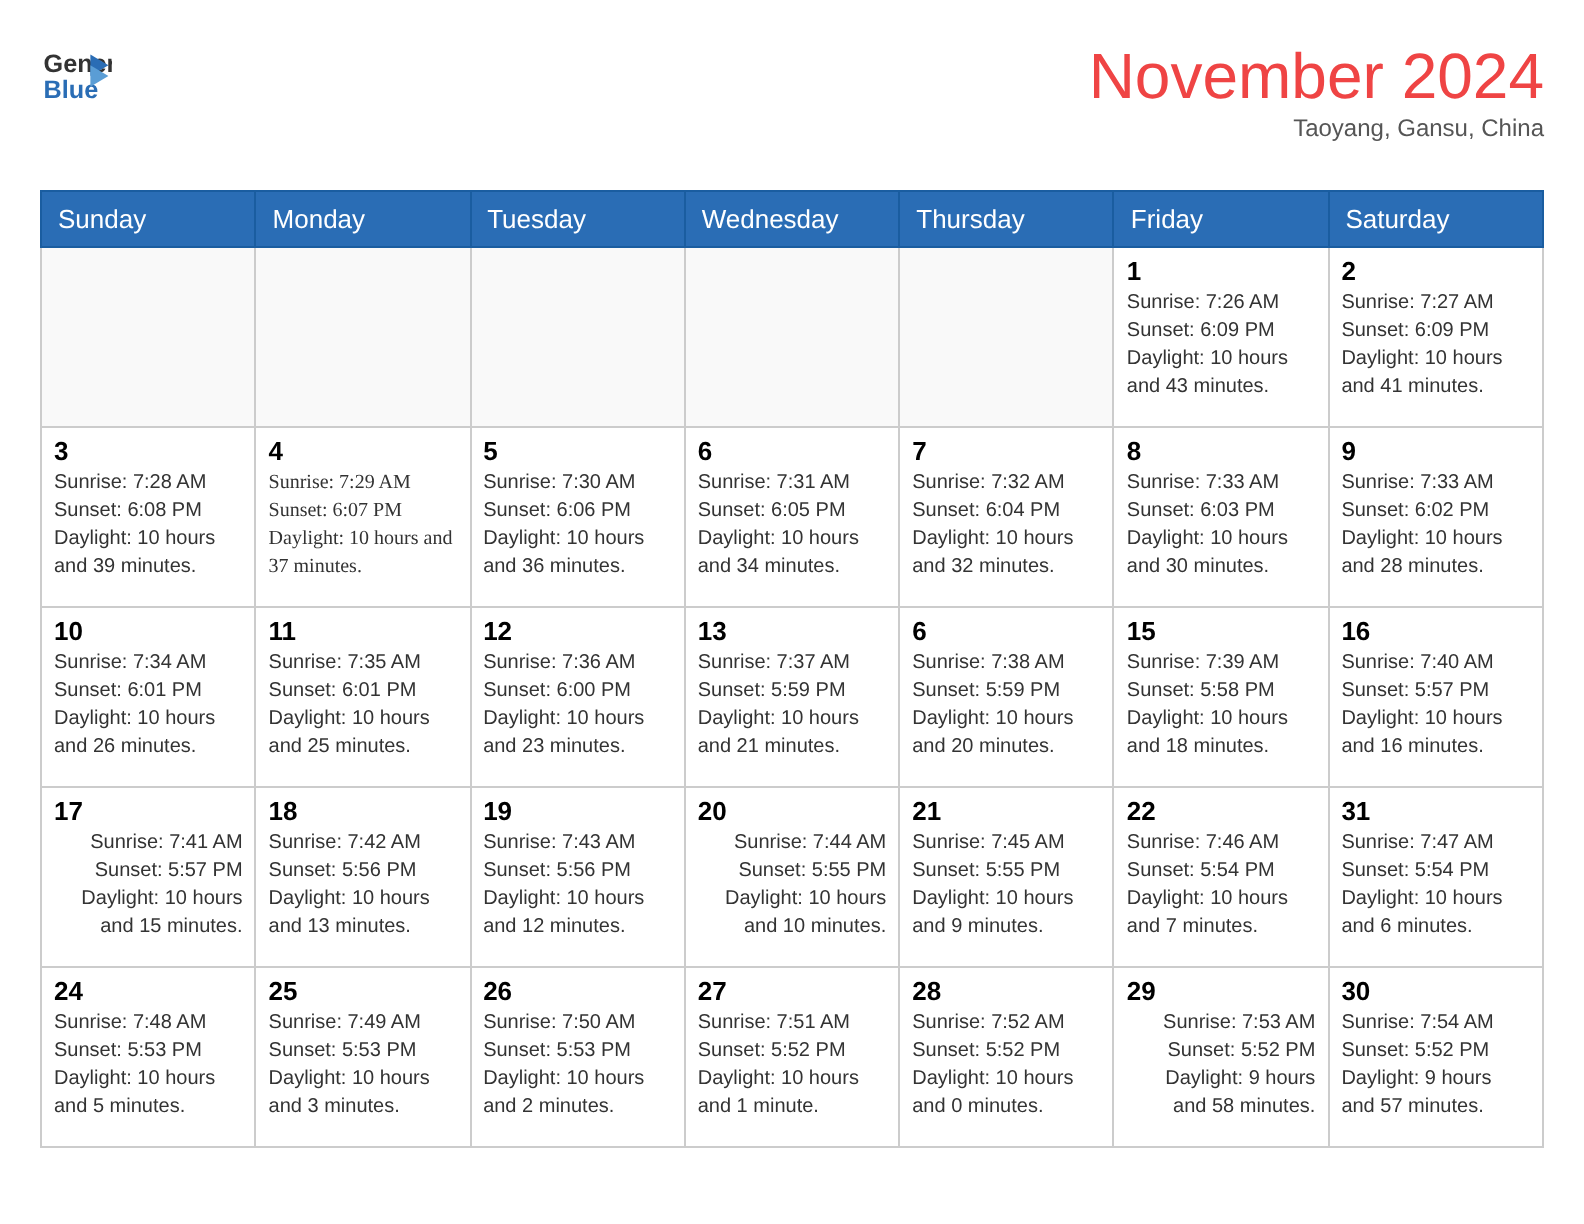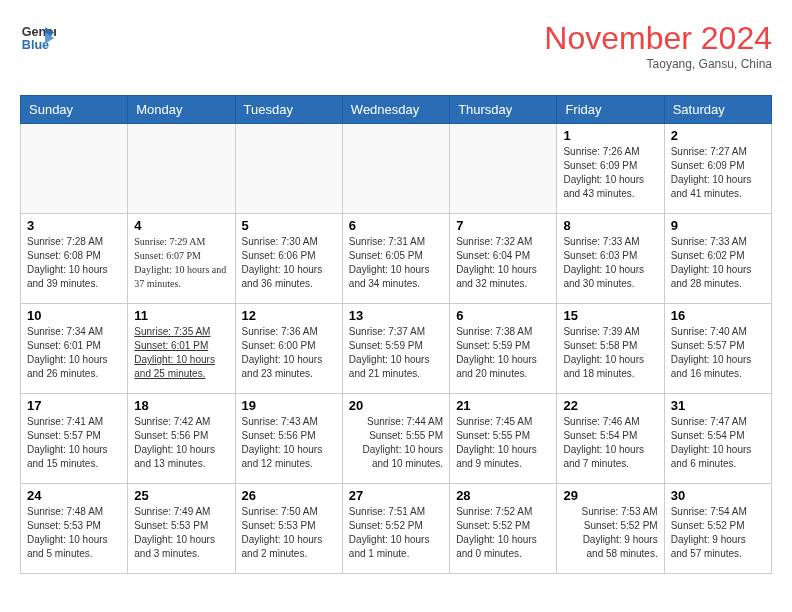--- a/index.html
+++ b/index.html
@@ -174,21 +174,21 @@
       </tr>
       <tr class="week-row">
         <td>
           <span class="day-number">10</span>
           <div class="day-info" style="white-space: pre-line;">Sunrise: 7:34 AM
 Sunset: 6:01 PM
 Daylight: 10 hours and 26 minutes.</div>
         </td>
         <td>
           <span class="day-number">11</span>
-          <div class="day-info" style="white-space: pre-line; text-decoration: underline;">Sunrise: 7:35 AM
+          <div class="day-info" style="white-space: pre-line;">Sunrise: 7:35 AM
 Sunset: 6:01 PM
 Daylight: 10 hours and 25 minutes.</div>
         </td>
         <td>
           <span class="day-number">12</span>
           <div class="day-info" style="white-space: pre-line;">Sunrise: 7:36 AM
 Sunset: 6:00 PM
 Daylight: 10 hours and 23 minutes.</div>
         </td>
         <td>
@@ -212,21 +212,21 @@
         <td>
           <span class="day-number">16</span>
           <div class="day-info" style="white-space: pre-line;">Sunrise: 7:40 AM
 Sunset: 5:57 PM
 Daylight: 10 hours and 16 minutes.</div>
         </td>
       </tr>
       <tr class="week-row">
         <td>
           <span class="day-number">17</span>
-          <div class="day-info" style="white-space: pre-line;">Sunrise: 7:41 AM
+          <div class="day-info" style="white-space: pre-line; text-align: right;">Sunrise: 7:41 AM
 Sunset: 5:57 PM
 Daylight: 10 hours and 15 minutes.</div>
         </td>
         <td>
           <span class="day-number">18</span>
           <div class="day-info" style="white-space: pre-line;">Sunrise: 7:42 AM
 Sunset: 5:56 PM
 Daylight: 10 hours and 13 minutes.</div>
         </td>
         <td>

